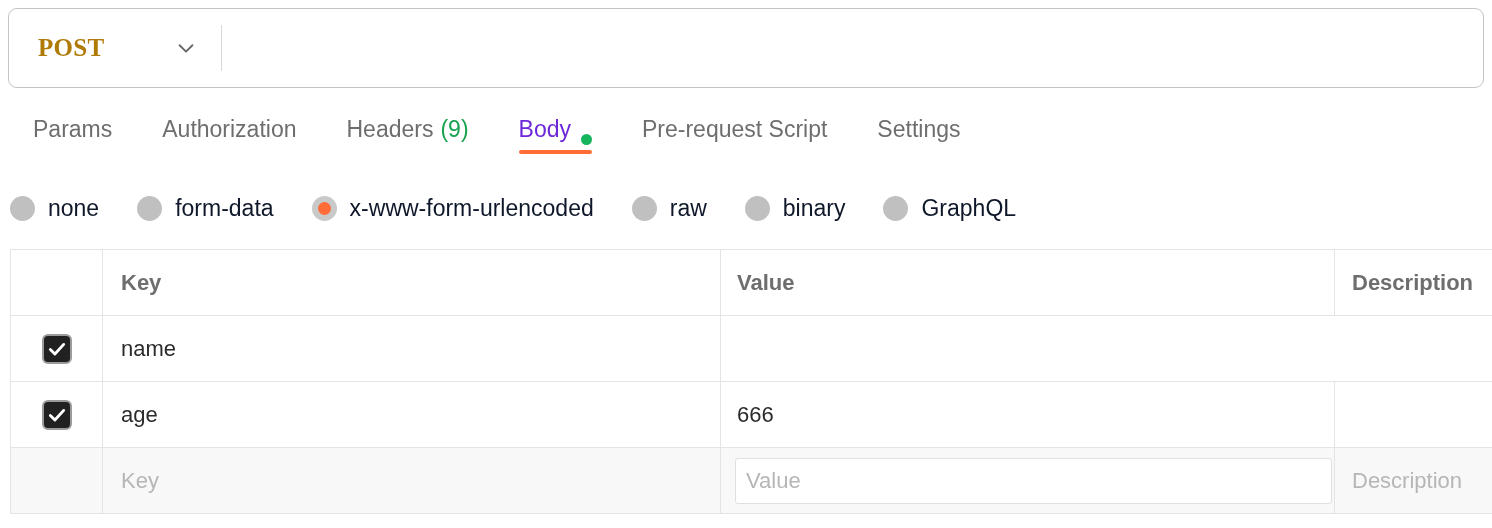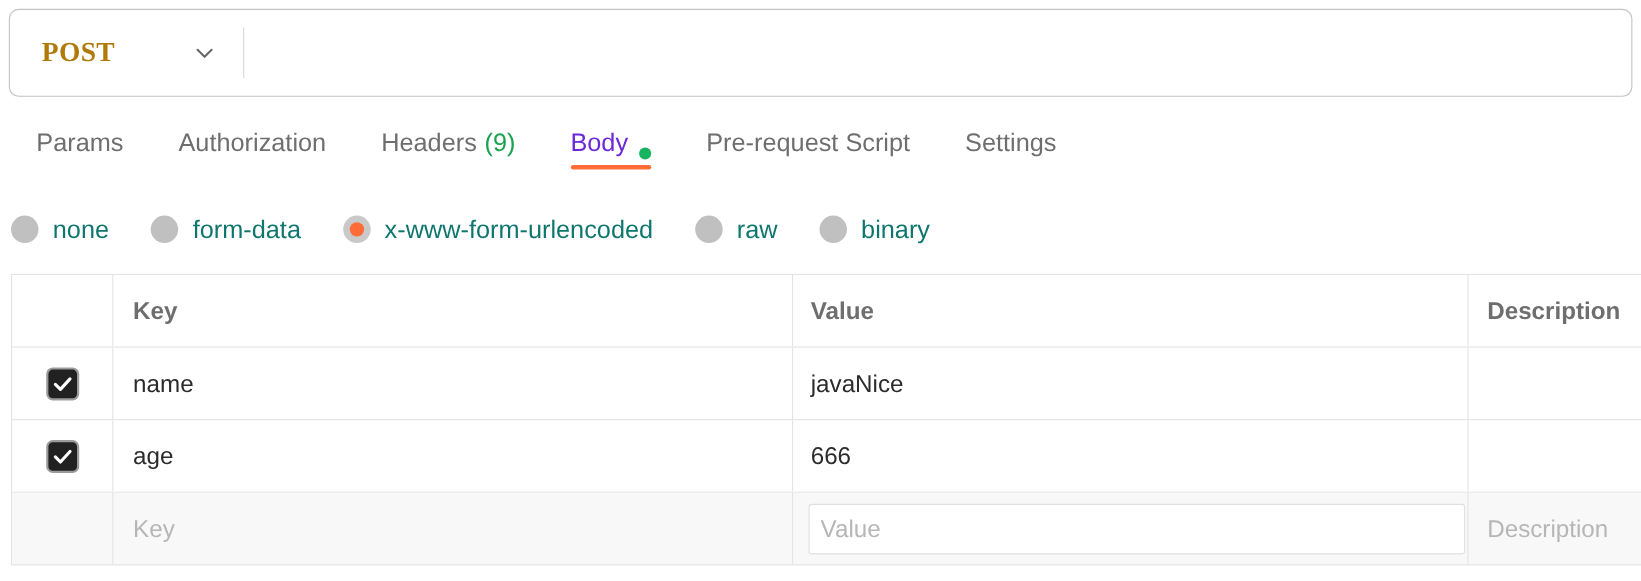--- a/index.html
+++ b/index.html
@@ -149,21 +149,21 @@
   .radio-opt.selected .radio-circle { background: #c9c9c9; }
   .radio-inner {
     width: 13px;
     height: 13px;
     border-radius: 50%;
     background: transparent;
   }
   .radio-opt.selected .radio-inner { background: #ff6c37; }
   .radio-label {
     font-size: 23px;
-    color: #0f766e;
+    color: #0f172a;
   }
 
   
   .kv-table {
     position: absolute;
     left: 10px;
     top: 249px;
     width: 1482px;
     border-top: 1px solid #e4e4e4;
     border-left: 1px solid #e4e4e4;
@@ -305,20 +305,26 @@
         <span class="radio-inner"></span>
       </span>
     <span class="radio-label">raw</span>
   </div>
   <div class="radio-opt">
     <span class="radio-circle">
         <span class="radio-inner"></span>
       </span>
     <span class="radio-label">binary</span>
   </div>
+  <div class="radio-opt">
+    <span class="radio-circle">
+        <span class="radio-inner"></span>
+      </span>
+    <span class="radio-label">GraphQL</span>
+  </div>
 </div>
 
 <div class="kv-table">
 
   <div class="kv-row header-row">
     <div class="cell cell-check"></div>
     <div class="cell cell-key">
       <span class="col-title">Key</span>
     </div>
     <div class="cell cell-value">
@@ -333,23 +339,20 @@
     <div class="cell cell-check">
       <span class="checkbox">
         <svg viewBox="0 0 24 24" width="20" height="20" fill="none" stroke="#ffffff" stroke-width="3.4" stroke-linecap="round" stroke-linejoin="round">
             <polyline points="4,12.5 9.5,18 20,6.5"></polyline>
           </svg>
       </span>
     </div>
     <div class="cell cell-key">
       <span class="cell-text">name</span>
     </div>
-    <div class="cell cell-value">
-      <span class="cell-text">javaNice</span>
-    </div>
     <div class="cell cell-desc">
       <span class="cell-text"></span>
     </div>
   </div>
 
   <div class="kv-row">
     <div class="cell cell-check">
       <span class="checkbox">
         <svg viewBox="0 0 24 24" width="20" height="20" fill="none" stroke="#ffffff" stroke-width="3.4" stroke-linecap="round" stroke-linejoin="round">
             <polyline points="4,12.5 9.5,18 20,6.5"></polyline>

